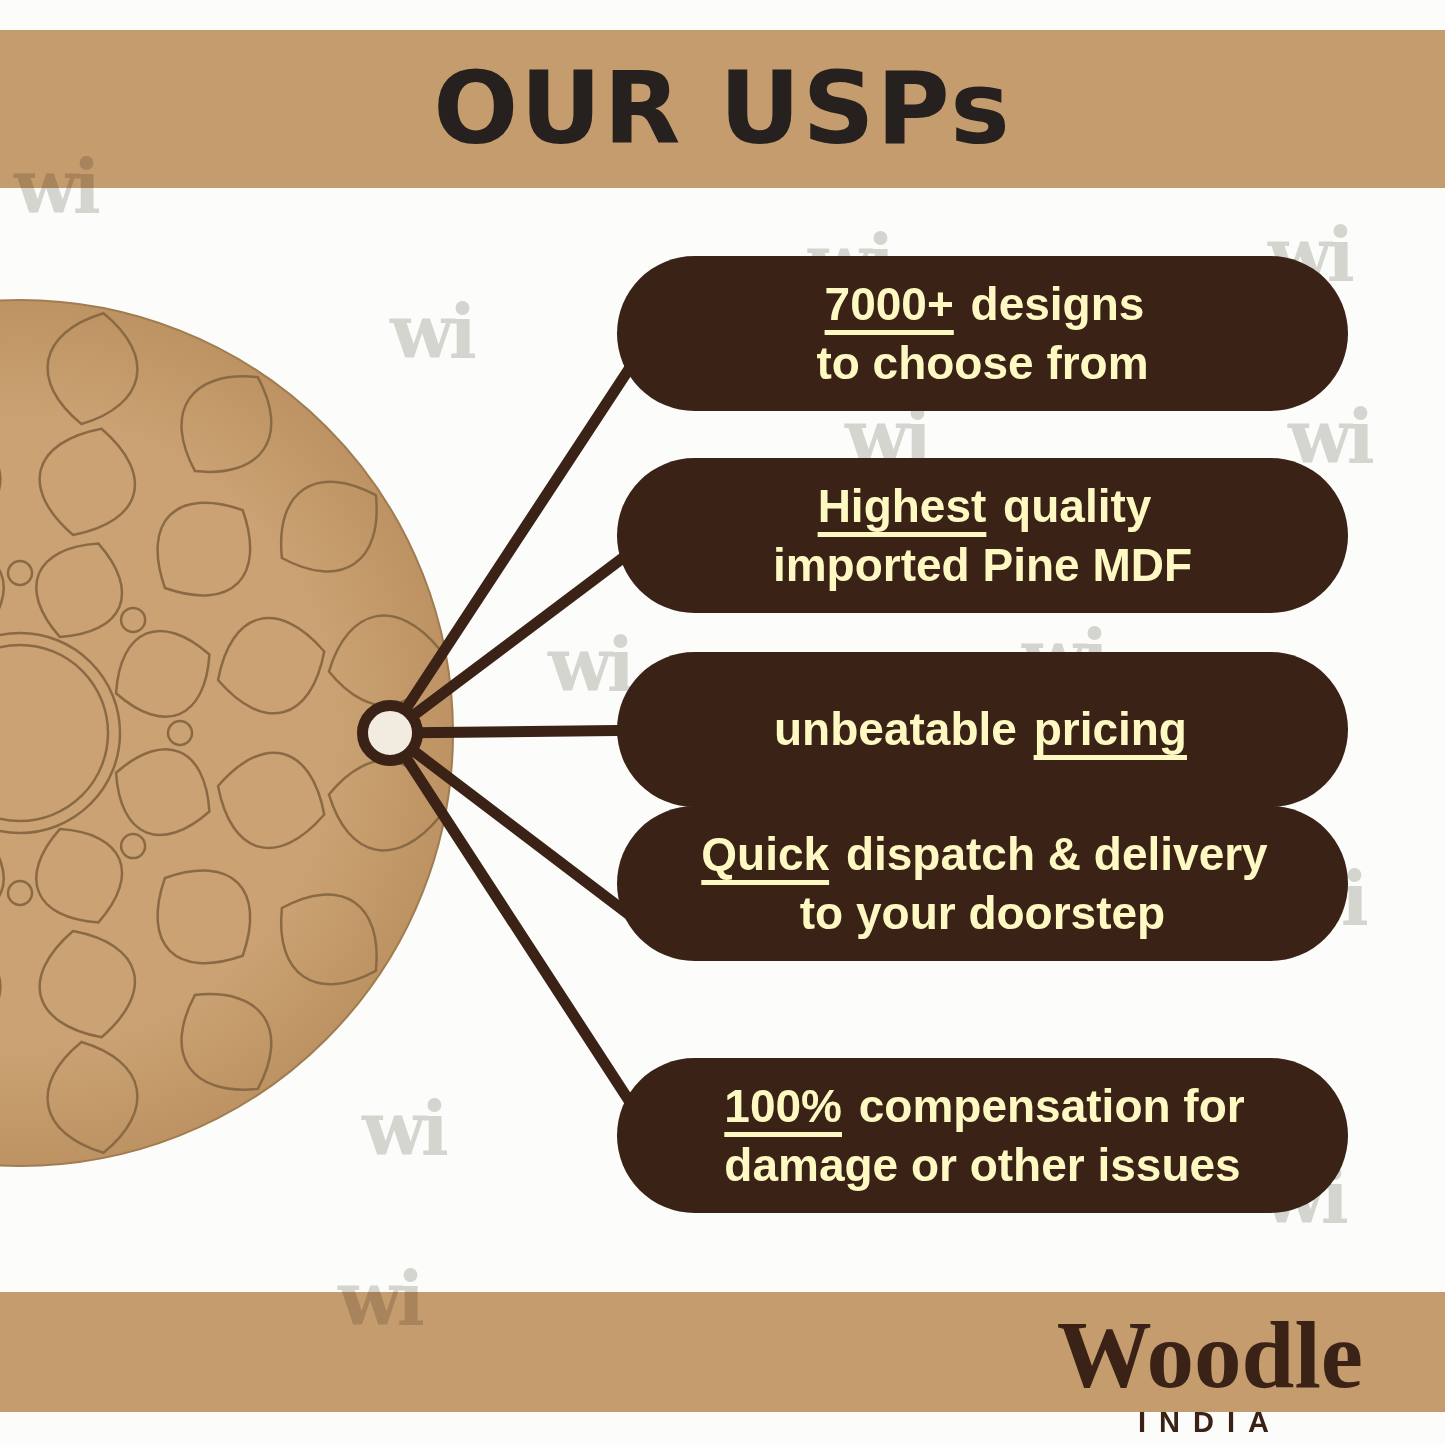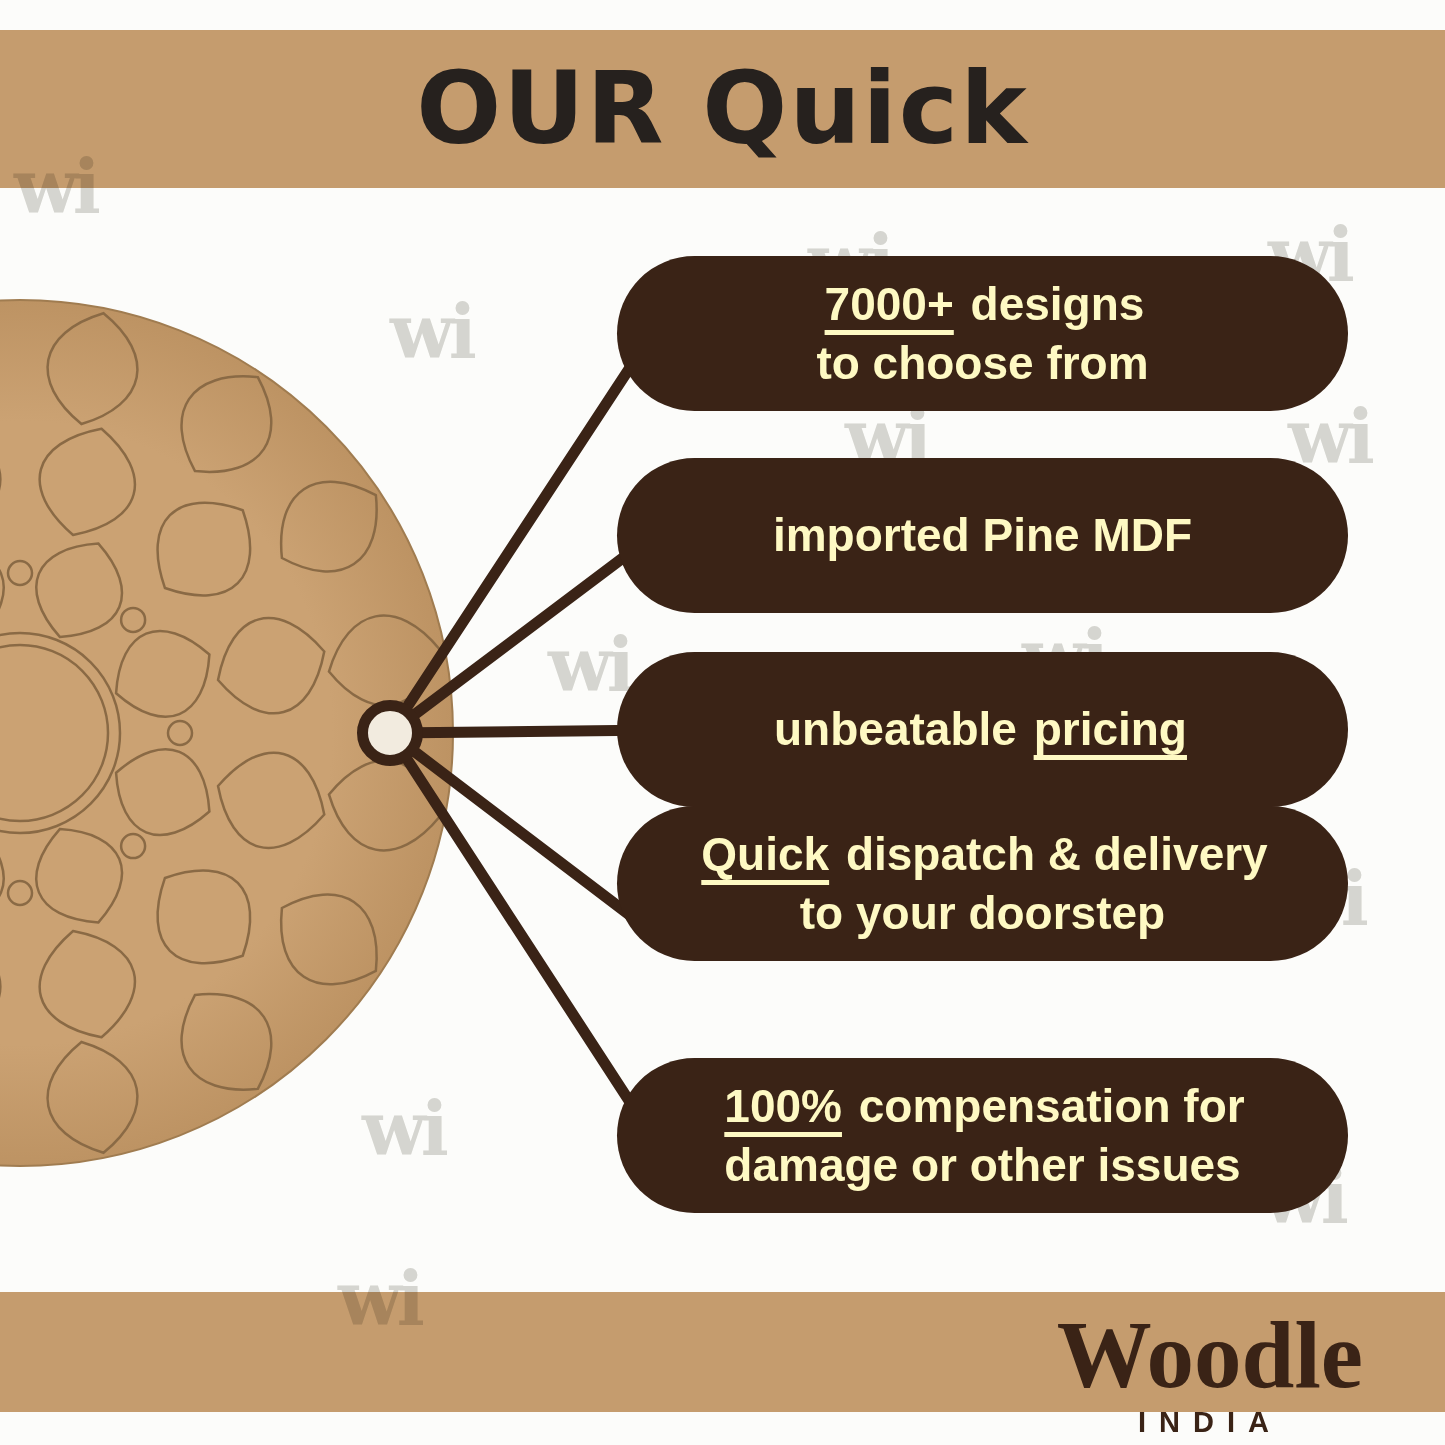--- a/index.html
+++ b/index.html
@@ -43,21 +43,21 @@
   }
   .pill .u:empty{display:none;}
   .logo{position:absolute;right:82px;top:16px;text-align:center;color:var(--dark,#3A2316);}
   .brand{font-family:"Liberation Serif",serif;font-weight:700;font-size:95px;line-height:1;}
   .brand-sub{font-size:29px;letter-spacing:13px;font-weight:700;text-align:center;margin-top:3px;padding-right:0px;}
 </style>
 </head>
 <body>
 
 <div class="band band-top">
-  <div class="title">OUR Quick</div>
+  <div class="title">OUR USPs</div>
 </div>
 
 <div class="wm" style="left:14px;top:150px">wi</div>
 <div class="wm" style="left:390px;top:295px">wi</div>
 <div class="wm" style="left:808px;top:225px">wi</div>
 <div class="wm" style="left:1268px;top:218px">wi</div>
 <div class="wm" style="left:845px;top:400px">wi</div>
 <div class="wm" style="left:1288px;top:400px">wi</div>
 <div class="wm" style="left:548px;top:628px">wi</div>
 <div class="wm" style="left:1022px;top:620px">wi</div>
@@ -135,20 +135,21 @@
 </svg>
 
 <div class="hub"></div>
 
 <div class="pill" style="top:256px">
   <div><span></span><span class="u">7000+</span><span> designs</span></div>
   <div><span>to choose from</span><span></span></div>
 </div>
 
 <div class="pill" style="top:458px">
+  <div><span></span><span class="u">Highest</span><span> quality</span></div>
   <div><span>imported Pine MDF</span><span></span></div>
 </div>
 
 <div class="pill" style="top:652px">
   <div><span>unbeatable </span><span class="u">pricing</span><span></span></div>
 </div>
 
 <div class="pill" style="top:806px">
   <div><span></span><span class="u">Quick</span><span> dispatch &amp; delivery</span></div>
   <div><span>to your doorstep</span><span></span></div>

